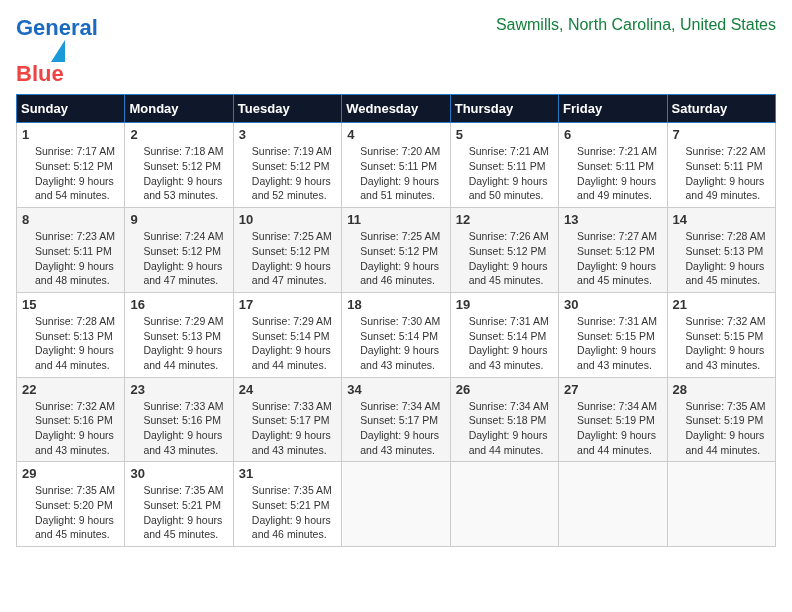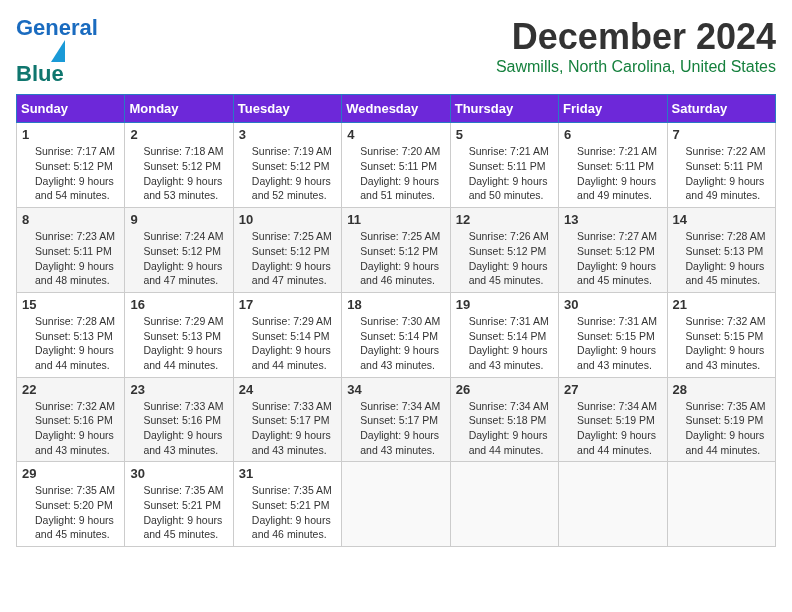--- a/index.html
+++ b/index.html
@@ -53,21 +53,21 @@
     .location-title {
       font-size: 16px;
       color: #15803d;
     }
     .calendar {
       width: 100%;
       border-collapse: collapse;
       font-size: 11px;
     }
     .calendar thead th {
-      background-color: #6d28d9;
+      background-color: #0f172a;
       color: #fff;
       padding: 6px 4px;
       text-align: left;
       font-size: 13px;
       font-weight: bold;
       border: 1px solid #2979c4;
     }
     .calendar tbody td {
       border: 1px solid #ccc;
       vertical-align: top;
@@ -101,25 +101,24 @@
 
 <div class="header">
   <div class="logo">
     <div class="logo-row">
       <span class="logo-text">
         <span class="blue">General</span>
       </span>
       <span class="logo-icon"></span>
     </div>
     <span class="logo-text">
-      <span style="color:#0f766e;">Blue</span>
+      <span style="color:#ef4444;">Blue</span>
     </span>
   </div>
   <div class="title-area">
-    <div class="month-title">December 2024</div>
     <div class="location-title">Sawmills, North Carolina, United States</div>
   </div>
 </div>
 
 <table class="calendar">
   <thead>
     <tr>
       <th>Sunday</th>
       <th>Monday</th>
       <th>Tuesday</th>

